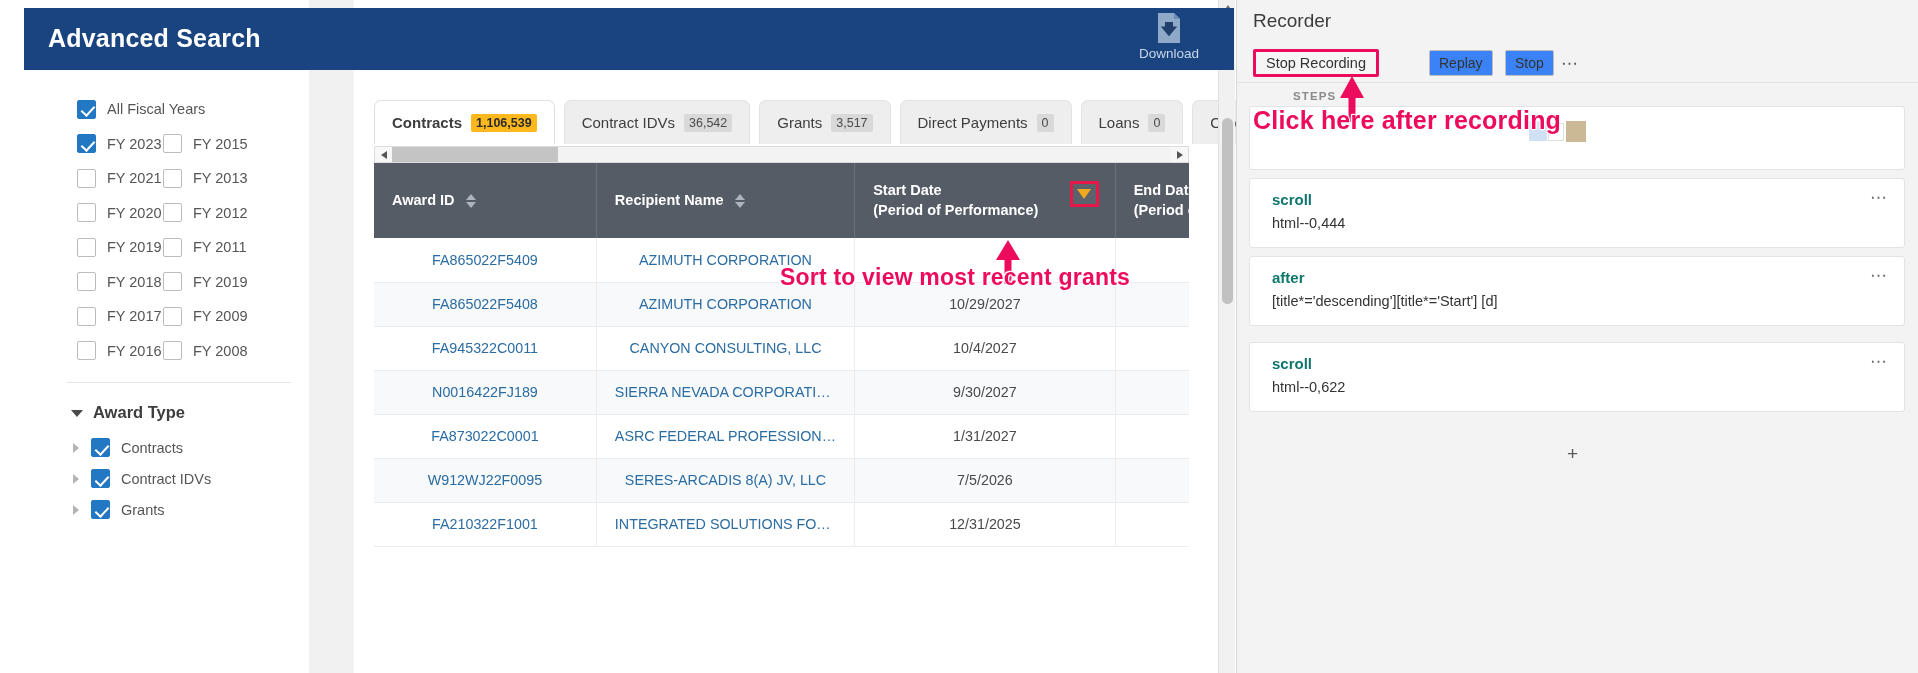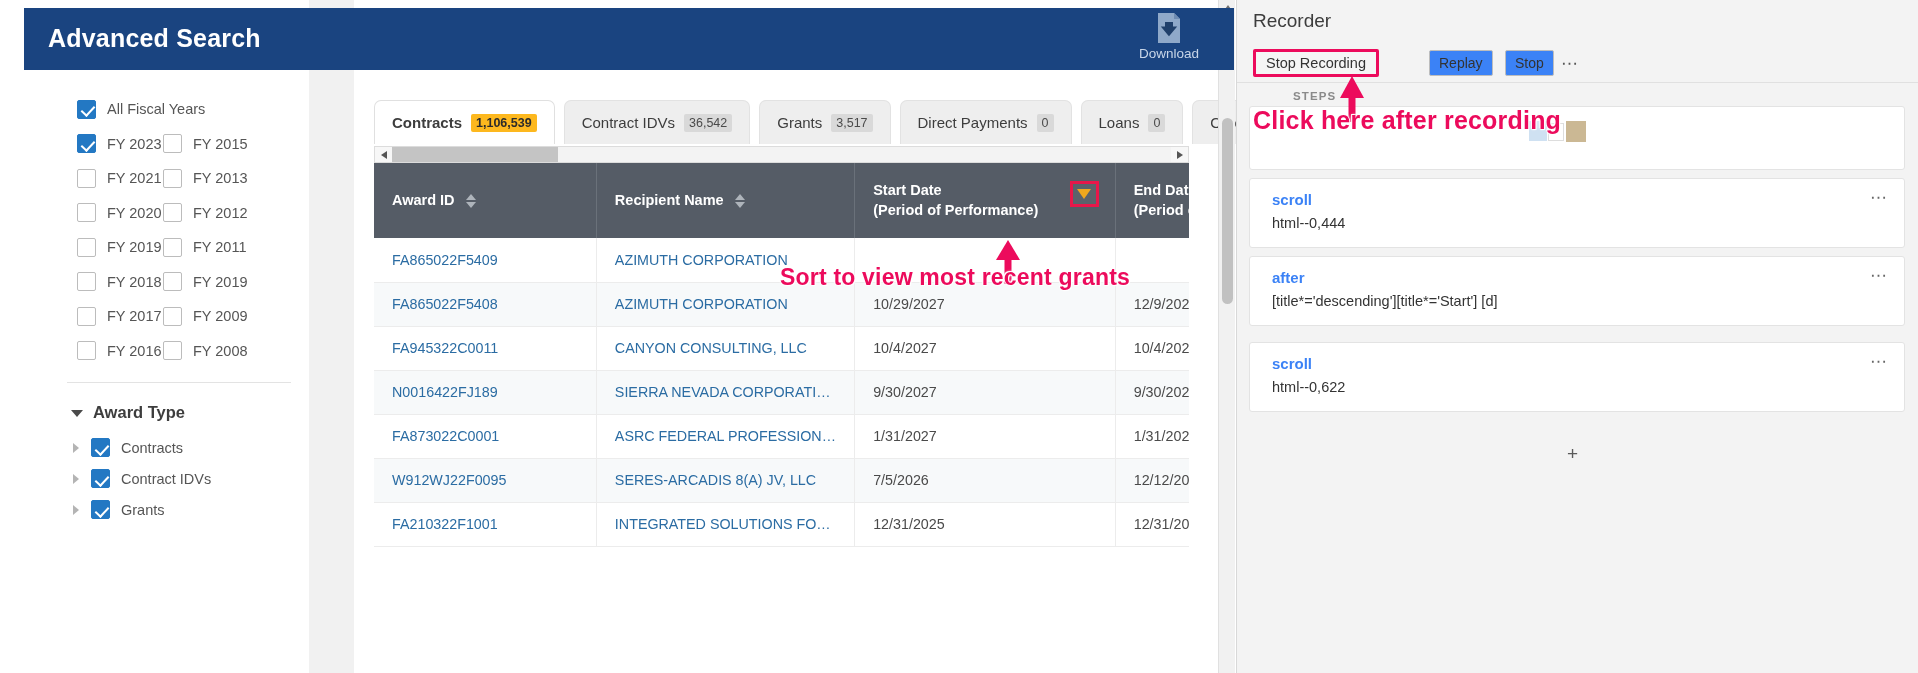--- a/index.html
+++ b/index.html
@@ -129,21 +129,21 @@
 
   .sort-target {
     position: absolute; right: 16px; top: 18px; width: 29px; height: 26px;
     border: 3px solid #e8174a; background: #5b626b; display:flex; align-items:center; justify-content:center;
   }
   .sort-target .down-amber { width:0;height:0;border-left:7px solid transparent;border-right:7px solid transparent;border-top:10px solid #f0a81e; }
 
   table.grid td {
     height: 44px; padding: 0 18px; font-size: 14.3px; color: #2b6ca3;
     border-bottom: 1px solid #ececec; border-right: 1px solid #ececec; white-space: nowrap;
-    overflow: hidden; text-overflow: ellipsis;
+    overflow: hidden; text-overflow: ellipsis; text-align: center;
   }
   table.grid tr.alt td { background: #f7f9fa; }
   table.grid td.date { color: #4a4a4a; }
 
   .col-award { width: 198px; }
   .col-recip { width: 230px; }
   .col-start { width: 232px; }
   .col-end   { width: 230px; }
 
   
@@ -200,21 +200,21 @@
   .rec-sep { position: absolute; left: 0; top: 82px; width: 682px; height: 1px; background: #e0e0e0; }
   .rec-steps-label {
     position: absolute; left: 16px; top: 90px; font-size: 11.5px; color: #8a8a8a;
     letter-spacing: 1.1px; font-weight: bold; margin-left: 40px;
   }
 
   .step-card {
     position: absolute; left: 12px; width: 656px; background: #ffffff;
     border: 1px solid #e3e3e3; border-radius: 3px;
   }
-  .step-title { position: absolute; left: 22px; top: 12px; font-size: 15px; font-weight: bold; color: #3b82f6; }
+  .step-title { position: absolute; left: 22px; top: 12px; font-size: 15px; font-weight: bold; color: #0f766e; }
   .step-sub { position: absolute; left: 22px; top: 36px; font-size: 14.5px; color: #333; }
   .step-dots {
     position: absolute; right: 16px; top: 8px; color: #666; font-size: 17px; letter-spacing: 1px;
   }
   #step-0 { top: 106px; height: 64px; }
   #step-1 { top: 178px; height: 70px; }
   #step-2 { top: 256px; height: 70px; }
   #step-3 { top: 342px; height: 70px; }
   .add-step {
     position: absolute; left: 330px; top: 443px; font-size: 19px; color: #5a5a5a;

